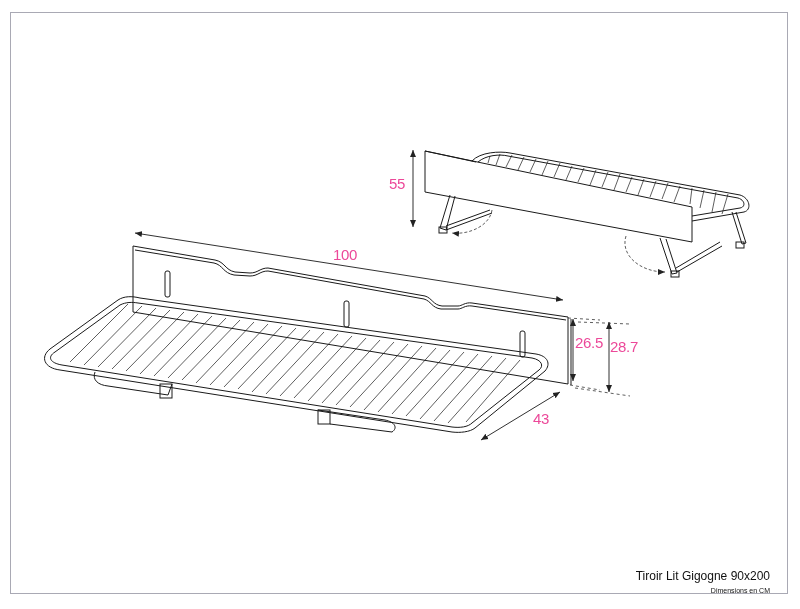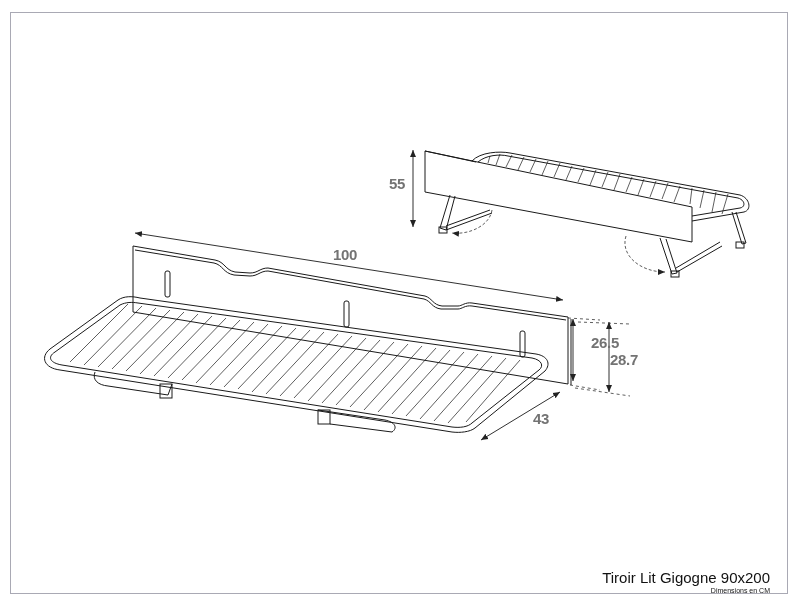--- a/index.html
+++ b/index.html
@@ -1,20 +1,20 @@
 <!DOCTYPE html>
 <html><head>
 <meta charset="utf-8">
 <style>
   html, body { margin: 0; padding: 0; background: #ffffff; }
   body { width: 800px; height: 609px; position: relative; overflow: hidden; font-family: "Liberation Sans", sans-serif; }
   .frame-r { position: absolute; left: 10px; top: 12px; width: 778px; height: 582px; border: 1px solid #a9a9b4; box-sizing: border-box; }
   svg { position: absolute; left: 0; top: 0; }
-  .dim { position: absolute; font-family: "Liberation Sans", sans-serif; font-size: 15px; color: #737373; font-weight: bold; letter-spacing: -0.3px; }
-  .title { position: absolute; right: 30px; top: 569px; font-size: 15px; color: #111; font-family: "Liberation Sans", sans-serif; }
+  .dim { position: absolute; font-family: "Liberation Sans", sans-serif; font-size: 15px; color: #ec4899; font-weight: normal; letter-spacing: -0.3px; }
+  .title { position: absolute; right: 30px; top: 569px; font-size: 12px; color: #111; font-family: "Liberation Sans", sans-serif; }
   .subtitle { position: absolute; right: 30px; top: 587px; font-size: 7px; color: #111; font-family: "Liberation Sans", sans-serif; }
 </style>
 </head>
 <body>
 
 <div class="frame-r"></div>
 
 <svg width="800" height="609" viewBox="0 0 800 609">
   <defs>
     <marker id="arr" markerWidth="8" markerHeight="8" refX="7" refY="4" orient="auto" markerUnits="userSpaceOnUse">
@@ -134,18 +134,18 @@
     <line x1="575" y1="388" x2="630" y2="396" stroke-dasharray="3,3" stroke-width="0.7"></line>
     <line x1="573" y1="319" x2="573" y2="381" marker-start="url(#arrs)" marker-end="url(#arr)" stroke-width="0.9"></line>
     <line x1="609" y1="322" x2="609" y2="392" marker-start="url(#arrs)" marker-end="url(#arr)" stroke-width="0.9"></line>
 
     <line x1="481" y1="440" x2="560" y2="392" marker-start="url(#arrs)" marker-end="url(#arr)" stroke-width="0.9"></line>
   </g>
 </svg>
 
 <div class="dim" style="left:389px;top:175px;">55</div>
 <div class="dim" style="left:333px;top:246px;">100</div>
-<div class="dim" style="left:575px;top:334px;padding-left:16px;">26.5</div>
-<div class="dim" style="left:610px;top:351px;text-align:right;">28.7</div>
+<div class="dim" style="left:575px;top:334px;">26.5</div>
+<div class="dim" style="left:610px;top:338px;text-align:right;">28.7</div>
 <div class="dim" style="left:533px;top:410px;">43</div>
 
 <div class="title">Tiroir Lit Gigogne 90x200</div>
 <div class="subtitle">Dimensions en CM</div>
 
 </body></html>

